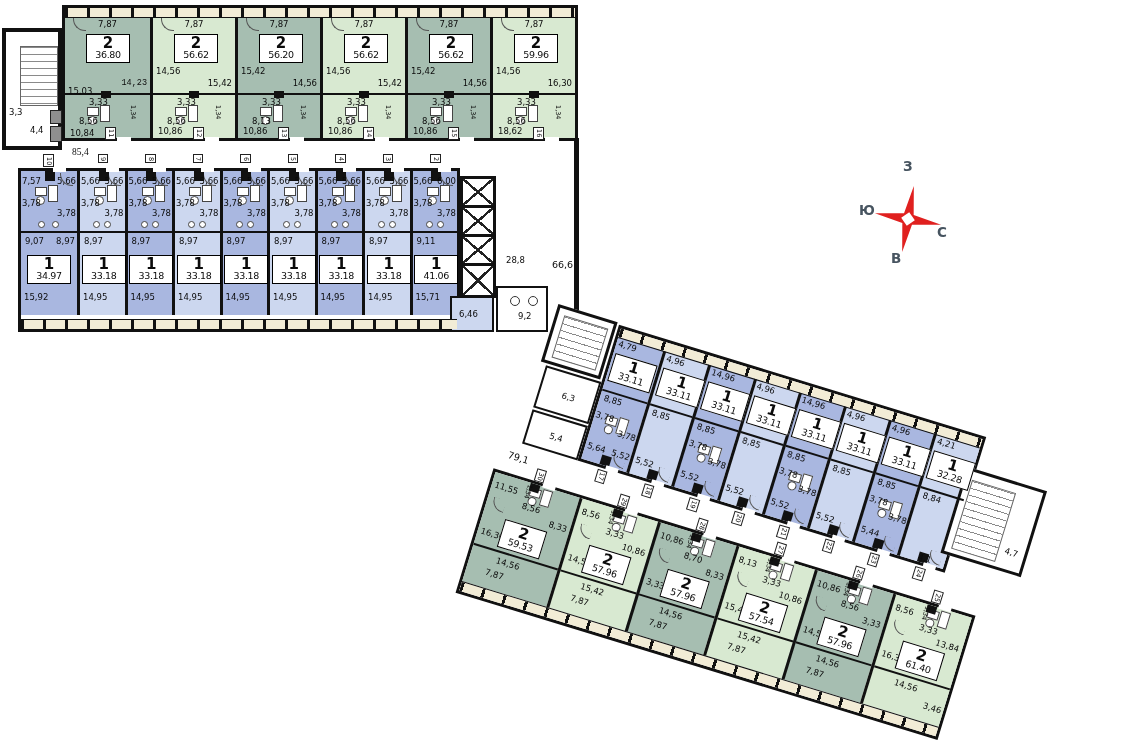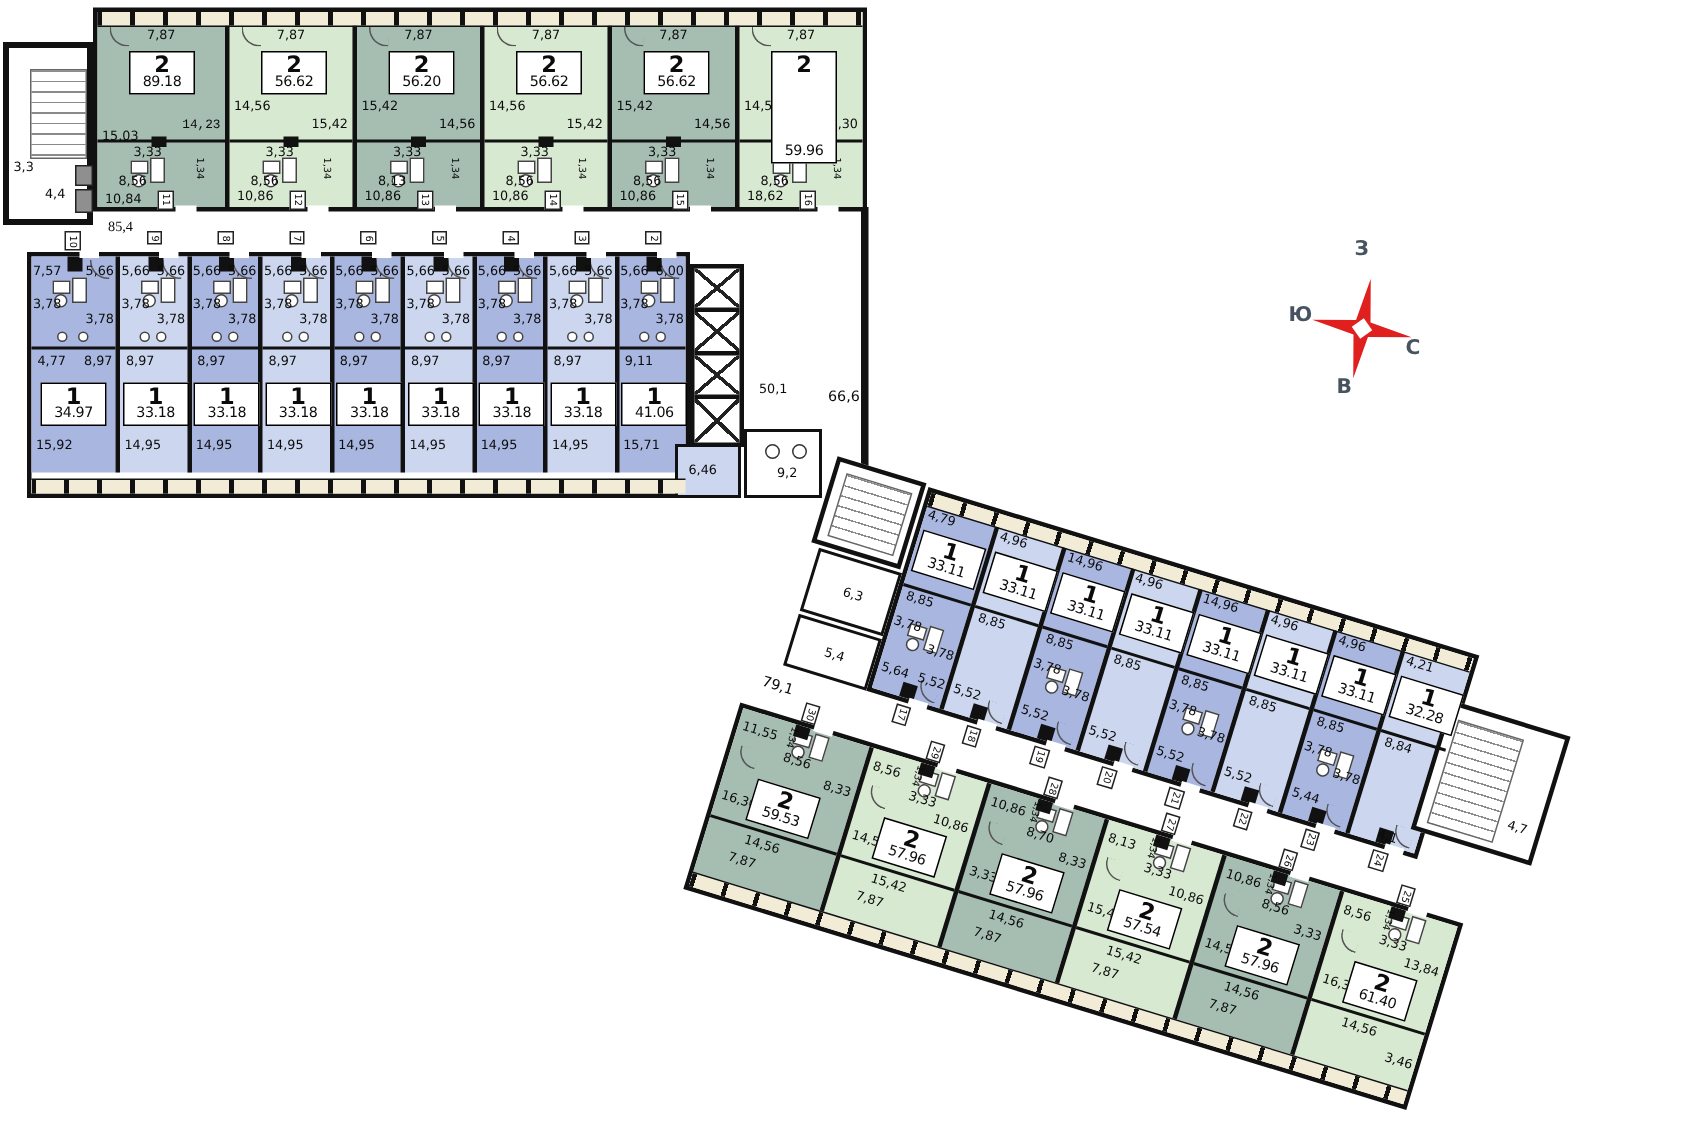--- a/index.html
+++ b/index.html
@@ -54,21 +54,21 @@
     <div class="fxg" style="left:44px;top:78px;width:10px;height:12px;"></div>
     <div class="fxg" style="left:44px;top:94px;width:10px;height:14px;"></div>
   </div>
 
   <div class="row" id="wing-green-top" style="left:62px;top:5px;width:516px;height:136px;">
     <div class="winh top"></div>
   <div class="unit g-dark first" style="left: 0px; top: 9px; width: 85px; height: 121px;">
         <div class="dim" style="left: 0px; top: 3px; width: 100%; text-align: center;">7,87</div>
         <div class="abox" style="left: 21px; top: 17px;">
           <div class="r" style="position: static;">2</div>
-          <div class="a" style="position: static;">89.18</div>
+          <div class="a" style="position: static;">36.80</div>
         </div>
         <div class="dim" style="left: 3px; top: 50px; margin-top: 20px;">15,03</div>
         <div class="dim" style="right: 3px; top: 62px; font-family: Liberation Mono, monospace;">14,23</div>
         <div class="hwall" style="top: 76px;"></div>
         <div class="pier" style="left: 36px; top: 74px; width: 10px; height: 7px;"></div>
         <div class="dim" style="left: 24px; top: 81px;">3,33</div>
         <div class="fxr" style="left: 22px; top: 90px; width: 10px; height: 7px;"></div>
         <div class="fxr" style="left: 35px; top: 88px; width: 8px; height: 15px;"></div>
         <div class="fxd" style="left: 23px; top: 99px; width: 7px; height: 7px;"></div>
         <div class="vtxt" style="right: 14px; top: 88px;">1,34</div>
@@ -159,21 +159,21 @@
         <div class="dim" style="left: 14px; top: 100px;">8,56</div>
         <div class="dim" style="left: 5px; top: 110px;">10,86</div>
         <div class="arc" style="left: 8px; top: 1px;"></div>
         <div class="gap" style="left: 52px; bottom: -4px; width: 14px; height: 5px;"></div>
         <div class="tagv" style="left: 40px; bottom: -2px;">15</div>
       </div>
       <div class="unit g-light" style="left: 425px; top: 9px; width: 85px; height: 121px;">
         <div class="dim" style="left: 0px; top: 3px; width: 100%; text-align: center;">7,87</div>
         <div class="abox" style="left: 21px; top: 17px;">
           <div class="r" style="position: static;">2</div>
-          <div class="a" style="position: static; margin-top: 46px;">59.96</div>
+          <div class="a" style="position: static;">59.96</div>
         </div>
         <div class="dim" style="left: 3px; top: 50px;">14,56</div>
         <div class="dim" style="right: 3px; top: 62px;">16,30</div>
         <div class="hwall" style="top: 76px;"></div>
         <div class="pier" style="left: 36px; top: 74px; width: 10px; height: 7px;"></div>
         <div class="dim" style="left: 24px; top: 81px;">3,33</div>
         <div class="fxr" style="left: 22px; top: 90px; width: 10px; height: 7px;"></div>
         <div class="fxr" style="left: 35px; top: 88px; width: 8px; height: 15px;"></div>
         <div class="fxd" style="left: 23px; top: 99px; width: 7px; height: 7px;"></div>
         <div class="vtxt" style="right: 14px; top: 88px;">1,34</div>
@@ -195,21 +195,21 @@
         <div class="dim" style="left: 1px; top: 6px;">7,57</div>
         <div class="dim" style="right: 1px; top: 6px;">5,66</div>
         <div class="fxr" style="left: 14px; top: 16px; width: 10px; height: 7px;"></div>
         <div class="fxr" style="left: 27px; top: 14px; width: 8px; height: 15px;"></div>
         <div class="fxd" style="left: 15px; top: 25px; width: 7px; height: 7px;"></div>
         <div class="dim" style="left: 1px; top: 28px;">3,78</div>
         <div class="dim" style="right: 1px; top: 38px;">3,78</div>
         <div class="fxd" style="left: 30%; top: 50px; width: 5px; height: 5px;"></div>
         <div class="fxd" style="left: 55%; top: 50px; width: 5px; height: 5px;"></div>
         <div class="hwall" style="top: 60px;"></div>
-        <div class="dim" style="left: 4px; top: 66px;">4,77</div>
+        <div class="dim" style="left: 4px; top: 66px;">9,07</div>
         <div class="dim" style="right: 2px; top: 66px;">8,97</div>
         <div class="abox" style="left: 6px; top: 84px;">
           <div class="r" style="position: static;">1</div>
           <div class="a" style="position: static;">34.97</div>
         </div>
         <div class="dim" style="left: 3px; top: 122px;">15,92</div>
         <div class="arc" style="right: 4px; top: 2px;"></div>
         <div class="gap" style="left: 58%; top: -4px; width: 13px; height: 5px;"></div>
       </div>
       <div class="unit b-light" style="left: 56px; top: 0px; width: 47.5px; height: 144px;">
@@ -390,21 +390,21 @@
       </div>
     </div>
 
   <div class="blk" id="core" style="left:460px;top:168px;width:120px;height:170px;">
     <div class="blk" style="left:0;top:8px;width:36px;height:122px;border:3px solid #111;background:#fff;">
       <div class="lift" style="height:29px;"></div>
       <div class="lift" style="height:29px;"></div>
       <div class="lift" style="height:29px;"></div>
       <div class="lift" style="height:29px;border-bottom:none;"></div>
     </div>
-    <div class="dim" style="left:46px;top:88px;">50,1</div>
+    <div class="dim" style="left:46px;top:88px;">28,8</div>
     <div class="room" style="left:36px;top:118px;width:52px;height:46px;">
       <div class="dot" style="left:12px;top:8px;width:8px;height:8px;"></div>
       <div class="dot" style="left:30px;top:8px;width:8px;height:8px;"></div>
       <div class="dim" style="left:20px;top:24px;">9,2</div>
     </div>
     <div class="blk" style="left:-10px;top:128px;width:44px;height:36px;background:#ccd7ef;border:2px solid #111;">
       <div class="dim" style="left:7px;top:12px;">6,46</div>
     </div>
     <div class="dim big" style="left:92px;top:92px;">66,6</div>
   </div>

